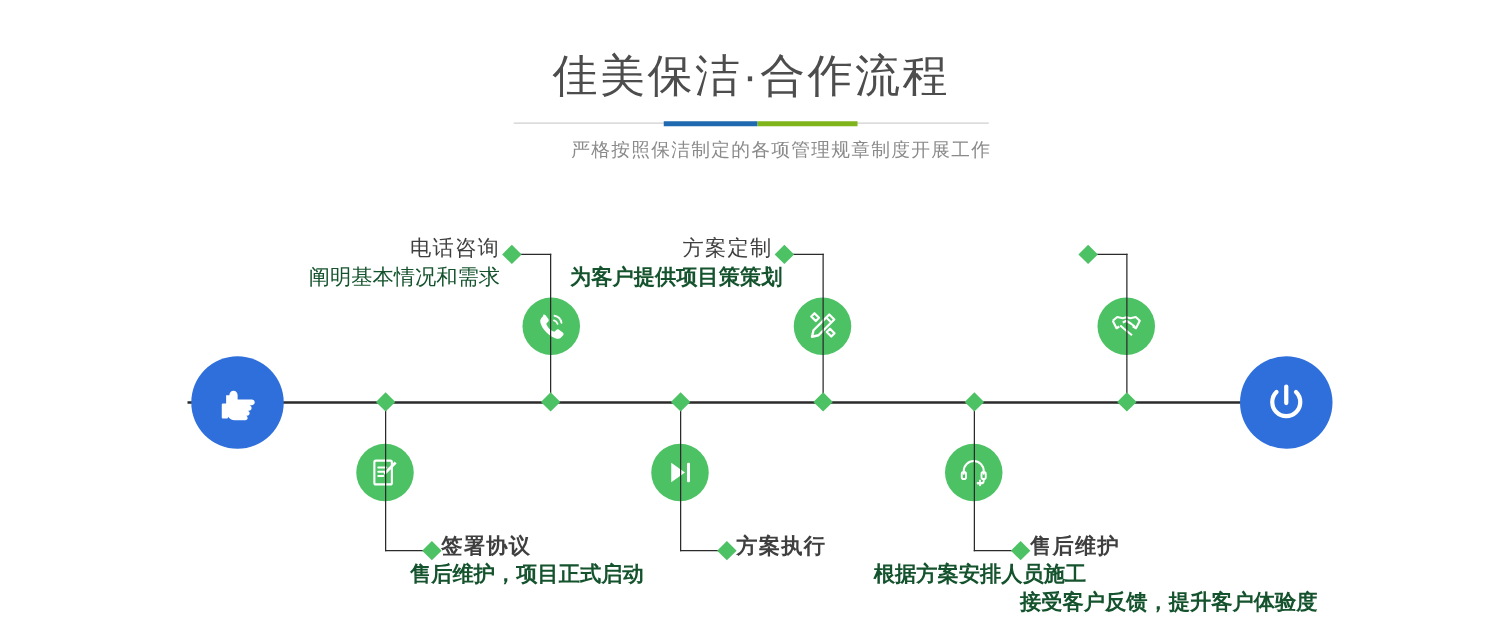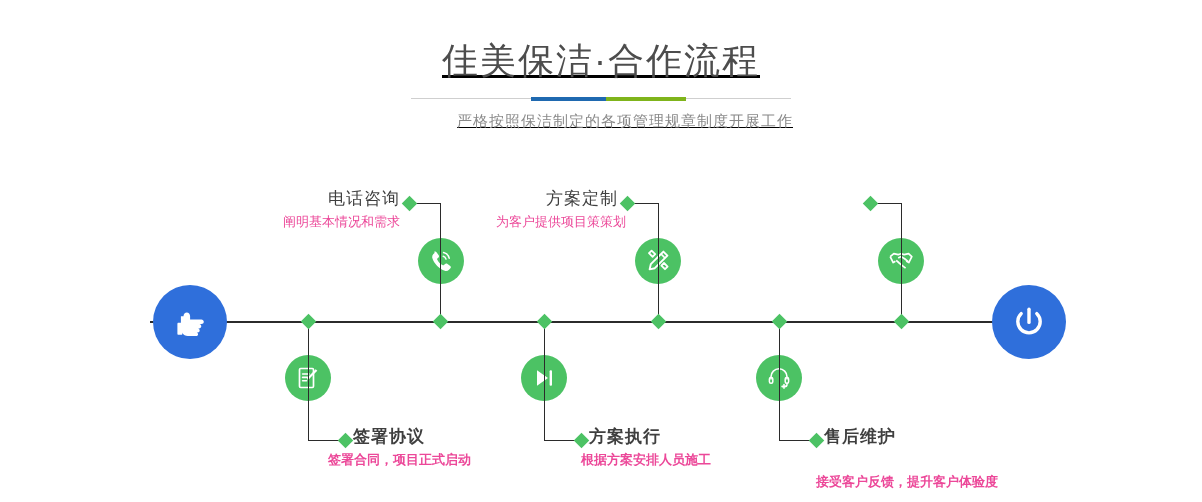--- a/index.html
+++ b/index.html
@@ -19,21 +19,20 @@
     height: 502px;
   }
 
   
   .header {
     position: absolute;
     left: 0;
     top: 0;
     width: 1202px;
     text-align: center;
-    text-decoration: underline;
   }
   .title {
     margin: 0;
     padding-top: 38px;
     font-size: 36px;
     line-height: 46px;
     font-weight: normal;
     letter-spacing: 2px;
     color: #4d4d4d;
   }
@@ -137,23 +136,23 @@
     width: 280px;
   }
   .label-block .lbl-title {
     font-size: 17px;
     line-height: 22px;
     color: #3f3f3f;
     letter-spacing: 1px;
     white-space: nowrap;
   }
   .label-block .lbl-desc {
-    font-size: 13px;
+    font-size: 17px;
     line-height: 20px;
-    color: #ec4899;
+    color: #14532d;
     white-space: nowrap;
     margin-top: 2px;
   }
   .label-block.top {
     text-align: right;
   }
   .label-block.bottom {
     text-align: left;
     font-weight: bold;
   }
@@ -225,59 +224,59 @@
           <path fill="#ffffff" d="M20.7 4.2l1.6 1.6-8.2 8.2-2.2 0.6 0.6-2.2z"></path>
         </svg>
       </span>
     </div>
     <div class="connector conn-v" style="left:308px; top:321px; height:120px;"></div>
     <div class="connector conn-h" style="left:308px; top:440px; width:36px;"></div>
     <div class="diamond" style="left:340px; top:435px;"></div>
     <div class="diamond" style="left:303px; top:316px;"></div>
     <div class="label-block bottom" style="left:353px; top:426px;">
       <div class="lbl-title">签署协议</div>
-      <div class="lbl-desc" style="margin-left:-25px;">签署合同，项目正式启动</div>
+      <div class="lbl-desc" style="margin-left:-25px;">售后维护，项目正式启动</div>
     </div>
 
     <div class="node" style="left:635px; top:238px;">
       <span>
         <svg width="28" height="28" viewBox="0 0 28 28">
           <path fill="none" stroke="#ffffff" stroke-width="1.9" stroke-linejoin="round" d="M19.4 4.6l4.0 4.0-12.6 12.6-5.2 1.2 1.2-5.2z"></path>
           <line x1="17.0" y1="7.0" x2="21.0" y2="11.0" stroke="#ffffff" stroke-width="1.7"></line>
           <path fill="none" stroke="#ffffff" stroke-width="1.9" stroke-linejoin="round" d="M8.6 4.6l-4.0 4.0 12.6 12.6 5.2 1.2-1.2-5.2z" opacity="0"></path>
           <path fill="none" stroke="#ffffff" stroke-width="1.8" stroke-linejoin="round" d="M5.0 6.2l2.6-2.6 3.6 3.6-2.6 2.6z"></path>
           <path fill="none" stroke="#ffffff" stroke-width="1.8" stroke-linejoin="round" d="M17.4 18.6l2.6-2.6 3.6 3.6-2.6 2.6z"></path>
           <line x1="9.0" y1="9.4" x2="18.6" y2="19.0" stroke="#ffffff" stroke-width="1.5" opacity="0"></line>
         </svg>
       </span>
     </div>
     <div class="connector conn-v" style="left:658px; top:203px; height:118px;"></div>
     <div class="connector conn-h" style="left:628px; top:203px; width:31px;"></div>
     <div class="diamond" style="left:622px; top:198px;"></div>
     <div class="diamond" style="left:653px; top:316px;"></div>
     <div class="label-block top" style="left:338px; top:188px;">
       <div class="lbl-title">方案定制</div>
-      <div class="lbl-desc" style="margin-right:-8px;">为客户提供项目策策划</div>
+      <div class="lbl-desc" style="margin-right:-8px;font-weight:bold;">为客户提供项目策策划</div>
     </div>
 
     <div class="node" style="left:521px; top:355px;">
       <span>
         <svg width="26" height="26" viewBox="0 0 26 26">
           <path fill="#ffffff" d="M6.0 5.2l11.0 7.8-11.0 7.8z"></path>
           <rect x="18.6" y="5.2" width="2.4" height="15.6" rx="1.0" fill="#ffffff"></rect>
         </svg>
       </span>
     </div>
     <div class="connector conn-v" style="left:544px; top:321px; height:120px;"></div>
     <div class="connector conn-h" style="left:544px; top:440px; width:36px;"></div>
     <div class="diamond" style="left:576px; top:435px;"></div>
     <div class="diamond" style="left:539px; top:316px;"></div>
     <div class="label-block bottom" style="left:589px; top:426px;">
       <div class="lbl-title">方案执行</div>
-      <div class="lbl-desc" style="margin-left:-8px;">根据方案安排人员施工</div>
+      <div class="lbl-desc" style="margin-left:-8px;text-align:right;">根据方案安排人员施工</div>
     </div>
 
     <div class="node" style="left:878px; top:238px;">
       <span>
         <svg width="28" height="28" viewBox="0 0 28 28">
           <path fill="none" stroke="#ffffff" stroke-width="1.7" stroke-linejoin="round" d="M3.2 9.6l3.6-3.0 4.4 1.0 3.0-0.8 3.0 0.8 4.4-1.0 3.2 3.0-3.0 6.0-2.6-1.6"></path>
           <path fill="none" stroke="#ffffff" stroke-width="1.7" stroke-linejoin="round" d="M3.2 9.6l3.0 6.0 2.2-1.4"></path>
           <path fill="none" stroke="#ffffff" stroke-width="1.7" stroke-linejoin="round" d="M9.2 13.4l3.0 2.6 2.2 1.8 2.2 1.8 2.0 1.6"></path>
           <path fill="none" stroke="#ffffff" stroke-width="1.7" stroke-linejoin="round" d="M11.2 11.0l3.0-1.4 3.4 2.2 3.4 2.6"></path>
         </svg>

